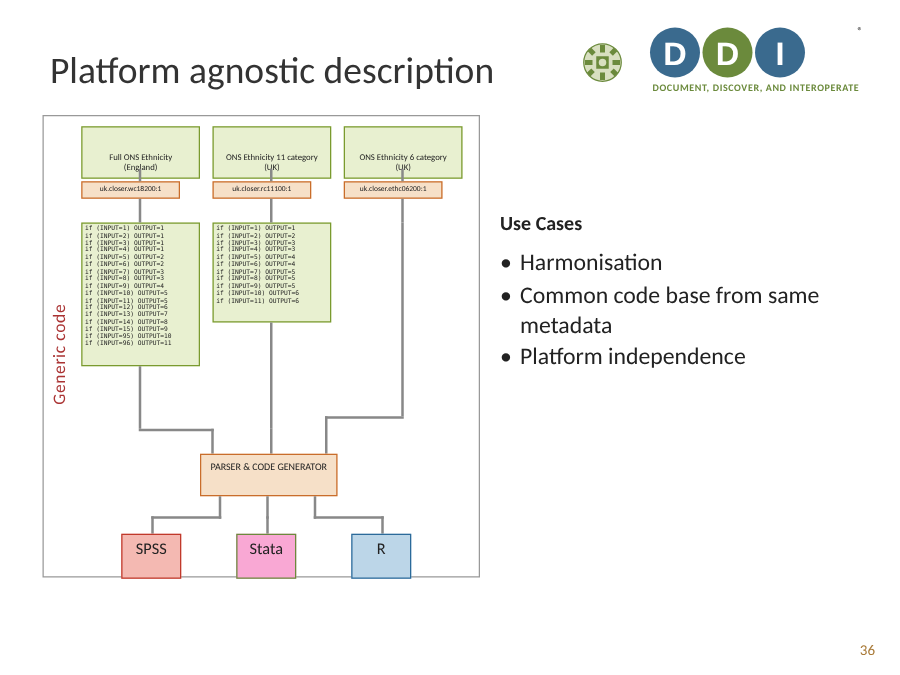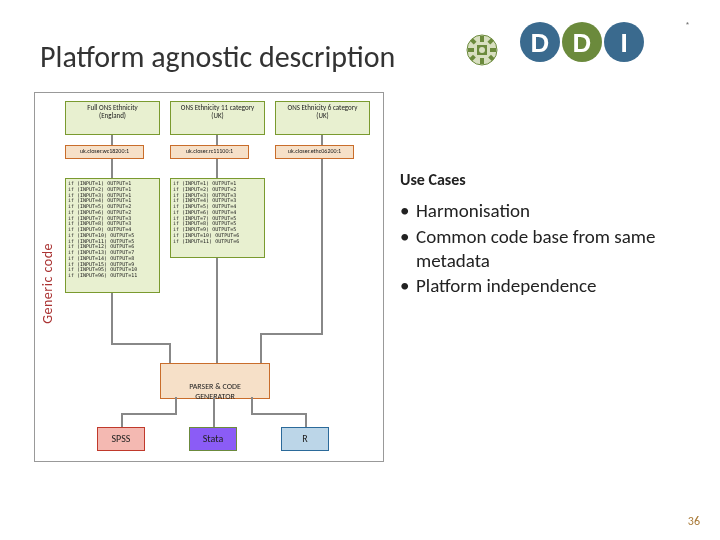--- a/index.html
+++ b/index.html
@@ -12,27 +12,27 @@
   .diagram { position: absolute; left: 34px; top: 92px; width: 350px; height: 370px; border: 1px solid #999; background: #fff; }
   .usecases { position: absolute; left: 400px; top: 170px; width: 300px; }
   .uc-head { font-size: 16px; font-weight: 700; margin-bottom: 10px; }
   .uc-list { list-style: none; }
   .uc-list li { font-size: 19px; line-height: 1.25; padding-left: 16px; position: relative; margin-bottom: 2px; }
   .uc-list li::before { content: "•"; position: absolute; left: 0; }
   .pagenum { position: absolute; right: 20px; bottom: 12px; font-size: 12px; color: #a97a38; }
 
   
   .dg { position: absolute; }
-  .header-box { width: 95px; height: 34px; border: 1px solid #7a9a2f; background: #e8f0d0; font-size: 7px; text-align: center; padding: 2px 2px; line-height: 1.2; }
+  .header-box { width: 95px; height: 34px; border: 1px solid #7a9a2f; background: #e8f0d0; font-size: 7px; text-align: center; padding: 20px 2px; line-height: 1.2; }
   .uri-box { width: 79px; height: 14px; border: 1px solid #c96d2b; background: #f6e0c8; font-size: 6px; text-align: center; padding: 1px; overflow: hidden; }
   .code-box { border: 1px solid #7a9a2f; background: #e8f0d0; font-size: 5px; font-family: monospace; line-height: 1.15; padding: 2px; white-space: pre; overflow: hidden; }
-  .parser-box { width: 110px; height: 34px; border: 1px solid #c96d2b; background: #f6e0c8; font-size: 8px; text-align: center; padding: 17px; line-height: 1.3; }
-  .out-box { width: 48px; height: 24px; font-size: 10px; text-align: center; padding: 4px 0; border: 1px solid; }
+  .parser-box { width: 110px; height: 34px; border: 1px solid #c96d2b; background: #f6e0c8; font-size: 8px; text-align: center; padding: 5px; line-height: 1.3; }
+  .out-box { width: 48px; height: 36px; font-size: 13px; text-align: center; padding: 4px 0; border: 1px solid; }
   .out-spss { background: #f4b9b2; border-color: #c0392b; }
-  .out-stata { background: #8b5cf6; border-color: #6b8a3c; }
+  .out-stata { background: #f9a8d4; border-color: #6b8a3c; }
   .out-r { background: #bcd6e8; border-color: #2b6a9a; }
   .vlabel { position: absolute; left: 4px; top: 150px; font-size: 14px; color: #a33; writing-mode: vertical-rl; transform: rotate(180deg); letter-spacing: 0.5px; }
   .arrow { position: absolute; background: #888; }
 </style>
 </head>
 <body>
 
 <div class="slide">
 
   <div class="title">Platform agnostic description</div>
@@ -57,20 +57,21 @@
       <g>
         <circle cx="80" cy="22" r="20" fill="#3a6a8e"></circle>
         <text x="80" y="32" font-size="26" font-weight="700" fill="#fff" text-anchor="middle" font-family="Arial">D</text>
         <circle cx="122" cy="22" r="20" fill="#6b8a3c"></circle>
         <text x="122" y="32" font-size="26" font-weight="700" fill="#fff" text-anchor="middle" font-family="Arial">D</text>
         <circle cx="164" cy="22" r="20" fill="#3a6a8e"></circle>
         <text x="164" y="32" font-size="26" font-weight="700" fill="#fff" text-anchor="middle" font-family="Arial">I</text>
       </g>
     </svg>
     <span class="logo-reg">®</span>
+    <div class="logo-text">DOCUMENT, DISCOVER, AND INTEROPERATE</div>
   </div>
 
   <div class="diagram">
     <span class="vlabel">Generic code</span>
 
     <div class="dg header-box" style="left:30px; top:8px;">
       <div>Full ONS Ethnicity</div>
       <div>(England)</div>
     </div>
     <div class="dg header-box" style="left:135px; top:8px;">

